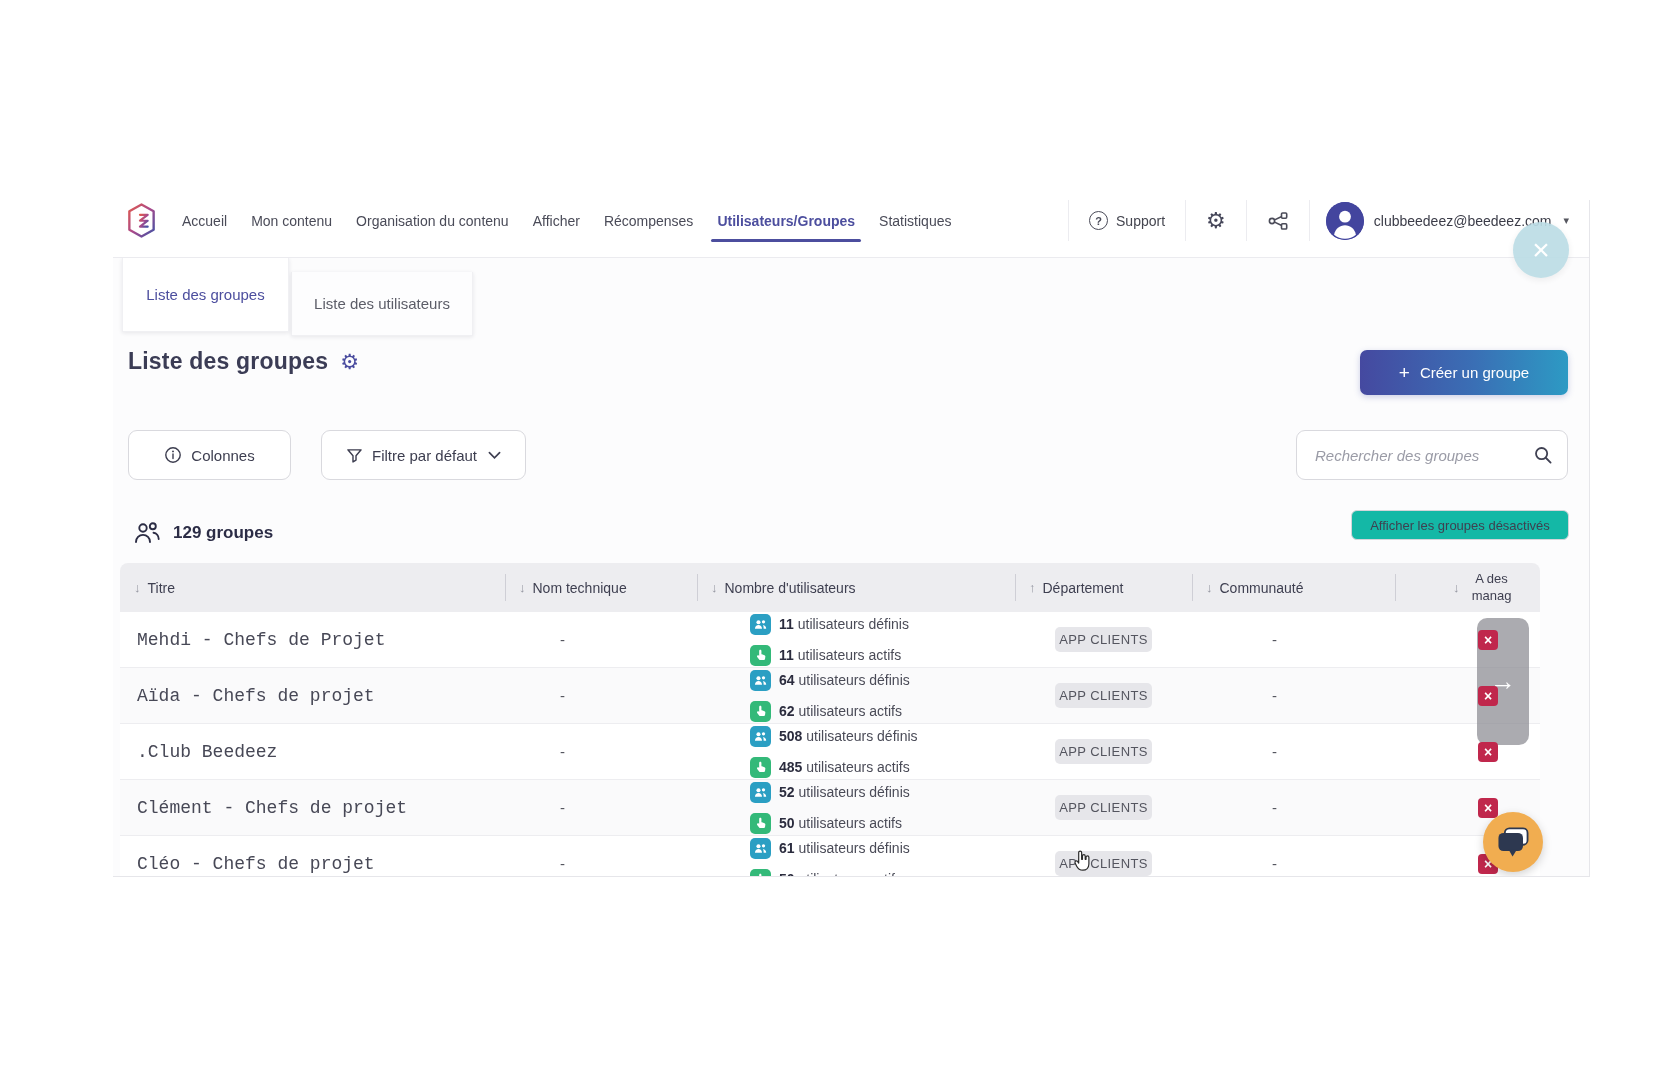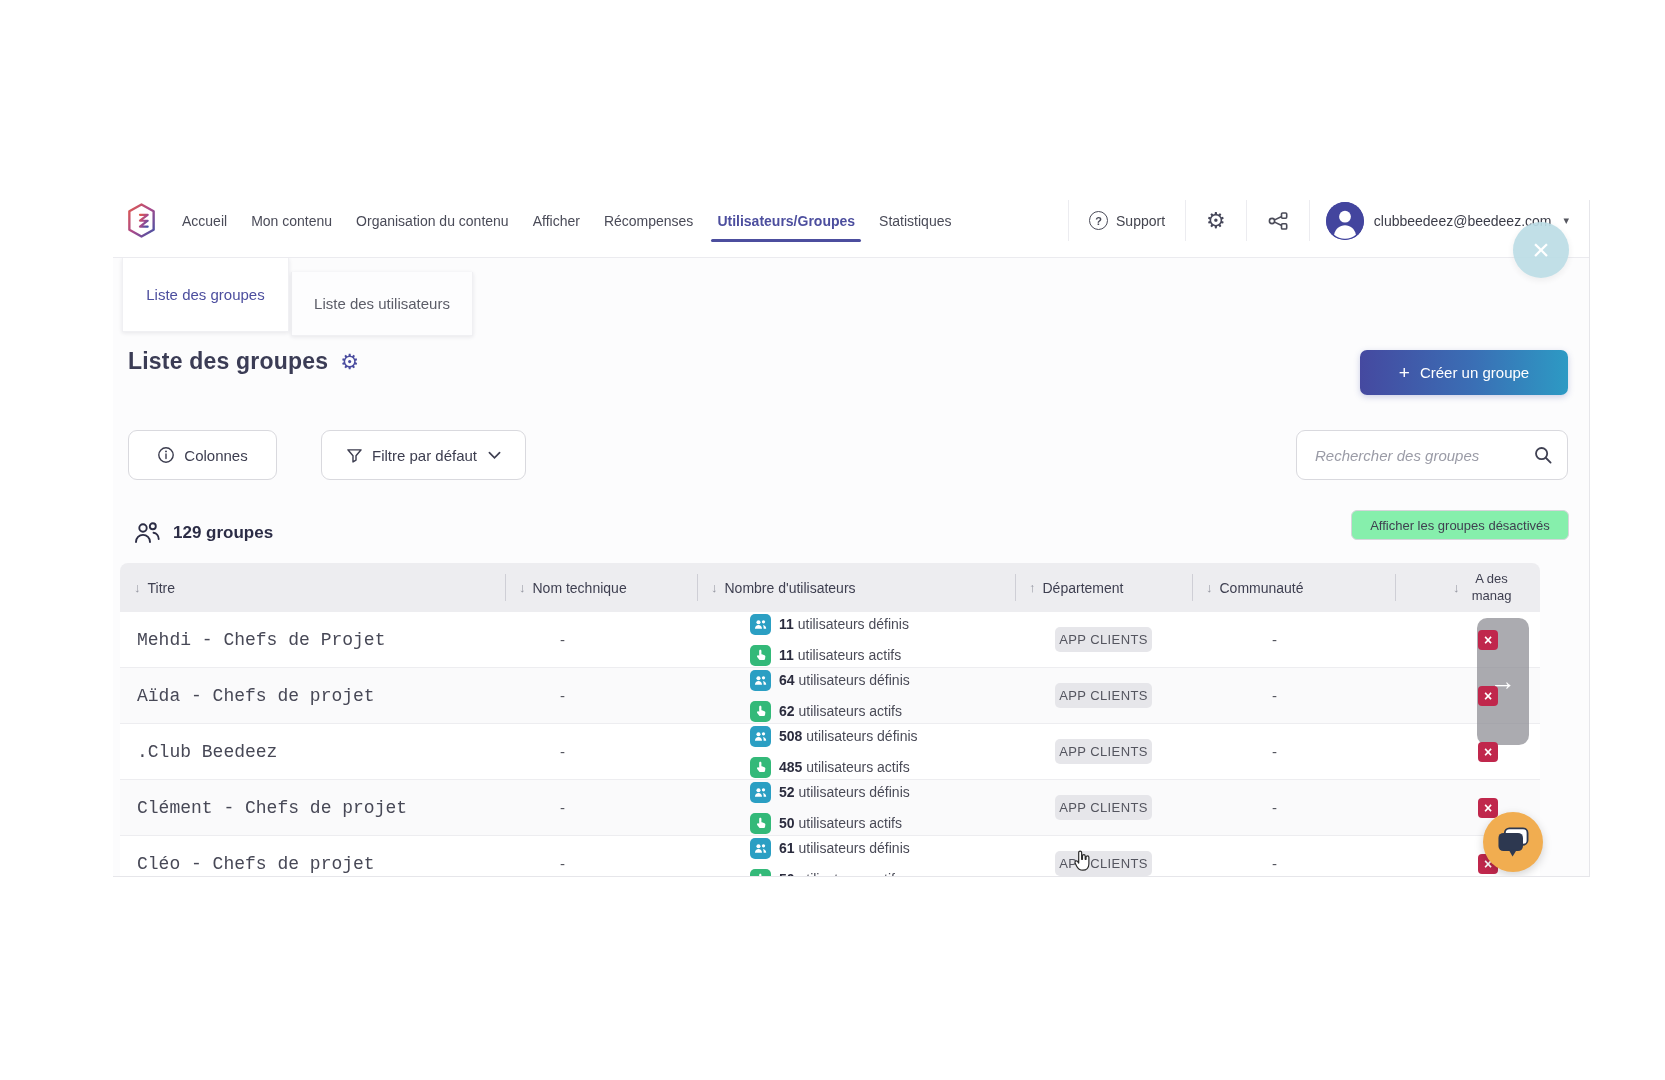--- a/index.html
+++ b/index.html
@@ -68,38 +68,38 @@
     cursor:pointer; box-shadow:0 2px 6px rgba(60,70,160,.25);
   }
   .create-plus { font-size:19px; font-weight:400; line-height:1; }
 
   
   .ctl-btn {
     position:absolute; top:230px; height:50px; background:#fff; border:1px solid #d9d9de; border-radius:9px;
     display:flex; align-items:center; justify-content:center; gap:9px; font-size:15px; color:#3c3d4f;
     cursor:pointer; font-family:inherit;
   }
-  .btn-columns { left:15px; width:149px; }
+  .btn-columns { left:15px; width:163px; }
   .btn-filter  { left:208px; width:205px; }
   .chev { font-size:12px; color:#3c3d4f; margin-left:2px; }
 
   .search-box {
     position:absolute; left:1183px; top:230px; width:272px; height:50px; background:#fff;
     border:1px solid #d9d9de; border-radius:9px; display:flex; align-items:center; padding:0 14px 0 18px;
   }
   .search-box input {
     flex:1; border:none; outline:none; font-size:15px; font-style:italic; color:#3c3d4f; font-family:inherit; background:transparent;
   }
   .search-box input::placeholder { color:#9a9ba6; }
 
   
   .count-row { position:absolute; left:20px; top:320px; display:flex; align-items:center; gap:12px; }
   .count-text { font-size:17px; font-weight:700; color:#2c2d46; }
   .disabled-btn {
-    position:absolute; left:1238px; top:310px; width:218px; height:30px; background:#86efac;
+    position:absolute; left:1238px; top:310px; width:218px; height:30px; background:#14b8a6;
     border:1px solid #d5d5da; border-radius:6px; font-size:13px; color:#3f4050;
     display:flex; align-items:center; justify-content:center; cursor:pointer; font-family:inherit;
   }
 
   
   .table { position:absolute; left:7px; top:363px; width:1420px; }
   .thead {
     display:flex; height:49px; background:#ededf0; border-radius:8px 8px 0 0; align-items:center;
   }
   .th { display:flex; align-items:center; gap:7px; font-size:14px; color:#3e3f50; padding-left:14px; position:relative; height:100%; cursor:pointer; }

